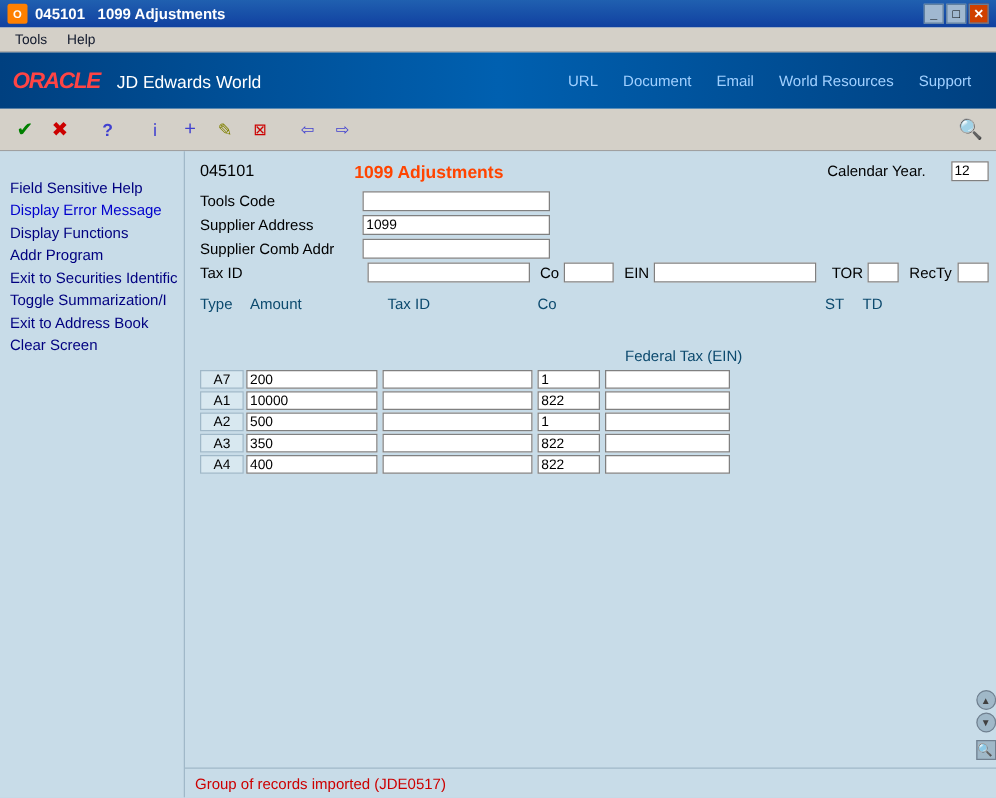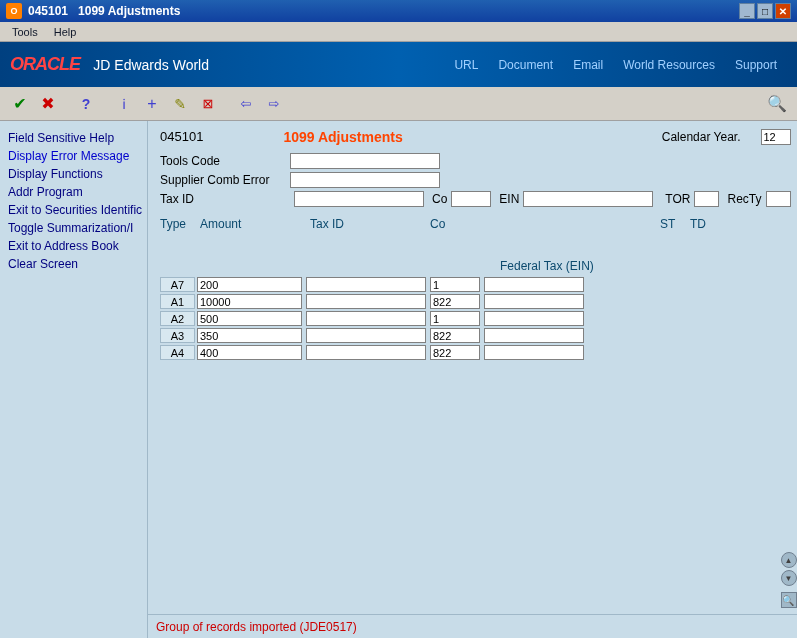--- a/index.html
+++ b/index.html
@@ -119,21 +119,21 @@
     
     .main-container {
       display: flex;
       height: calc(638px - 22px - 20px - 45px - 34px);
     }
 
     
     .sidebar {
       width: 148px;
       background: #c8dce8;
-      padding: 8px 4px;
+      padding: 20px 4px;
       flex-shrink: 0;
       border-right: 1px solid #a0b8c8;
     }
     .sidebar-item {
       color: #000080;
       font-size: 12px;
       padding: 2px 4px;
       cursor: pointer;
       white-space: nowrap;
     }
@@ -398,23 +398,27 @@
         <span class="calendar-label">Calendar Year.</span>
         <input class="field-input cy-input" value="12" style="">
       </div>
     </div>
 
     <div class="form-row">
       <span class="field-label">Tools Code</span>
       <input class="field-value field-wide" value="" style="">
     </div>
 
-
     <div class="form-row">
-      <span class="field-label">Supplier Comb Error</span>
+      <span class="field-label">Supplier Address</span>
+      <input class="field-value field-wide" value="1099" style="">
+    </div>
+
+    <div class="form-row">
+      <span class="field-label">Supplier Comb Addr</span>
       <input class="field-value field-wide" value="" style="">
     </div>
 
     <div class="taxid-row">
       <span class="taxid-label">Tax ID</span>
       <input class="field-input taxid-field" value="" style="">
       <span class="co-label">Co</span>
       <input class="field-input" style="width: 40px;" value="">
       <span class="ein-label">EIN</span>
       <input class="field-input" style="width: 130px;" value="">

